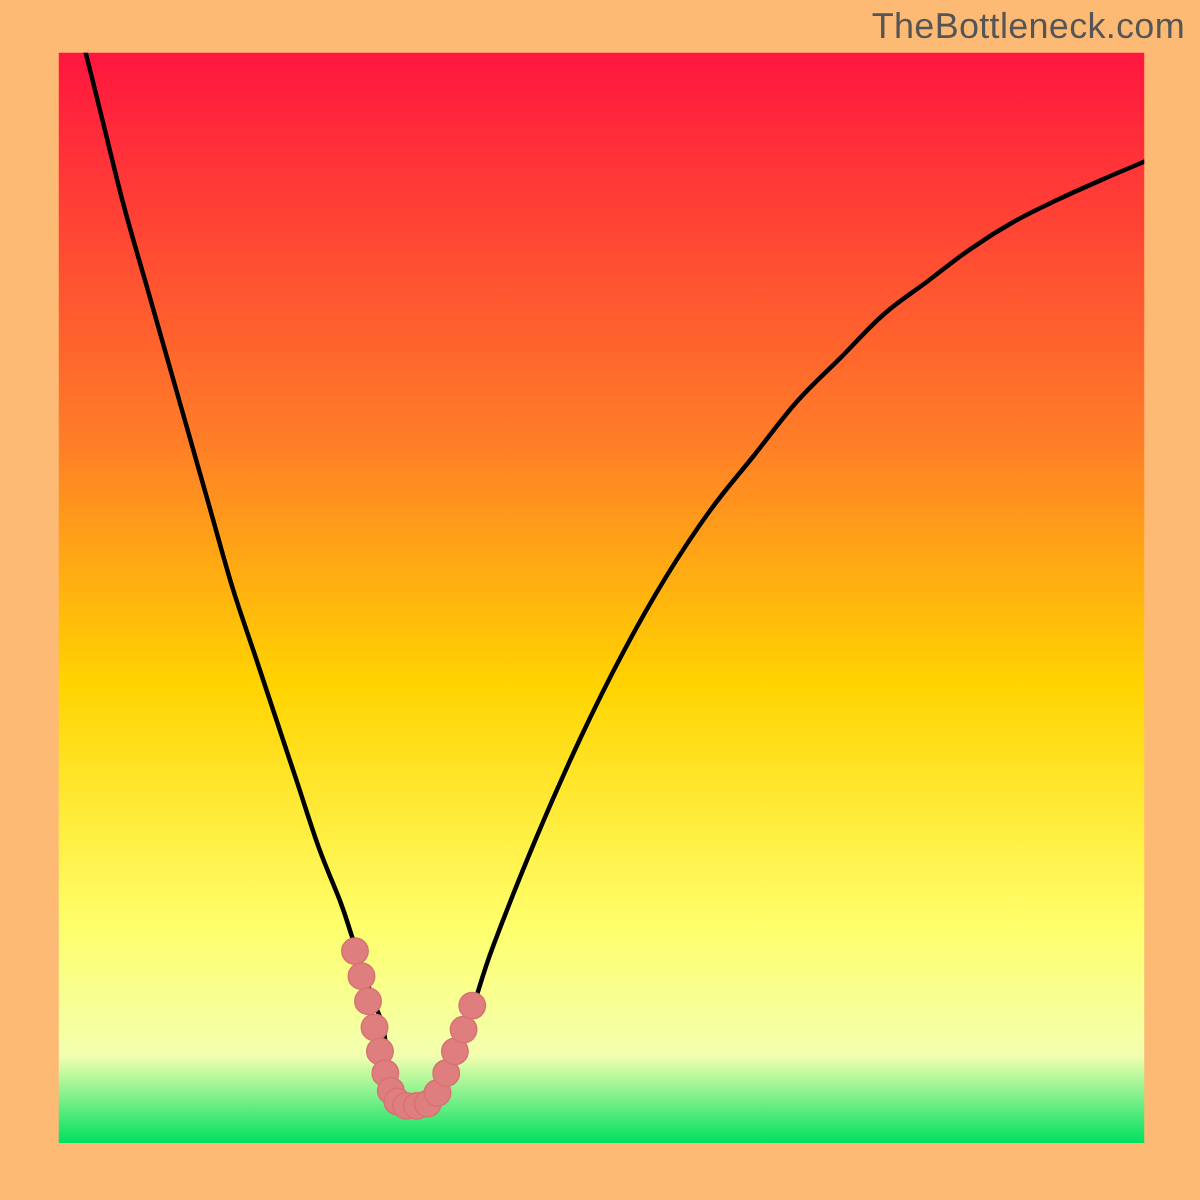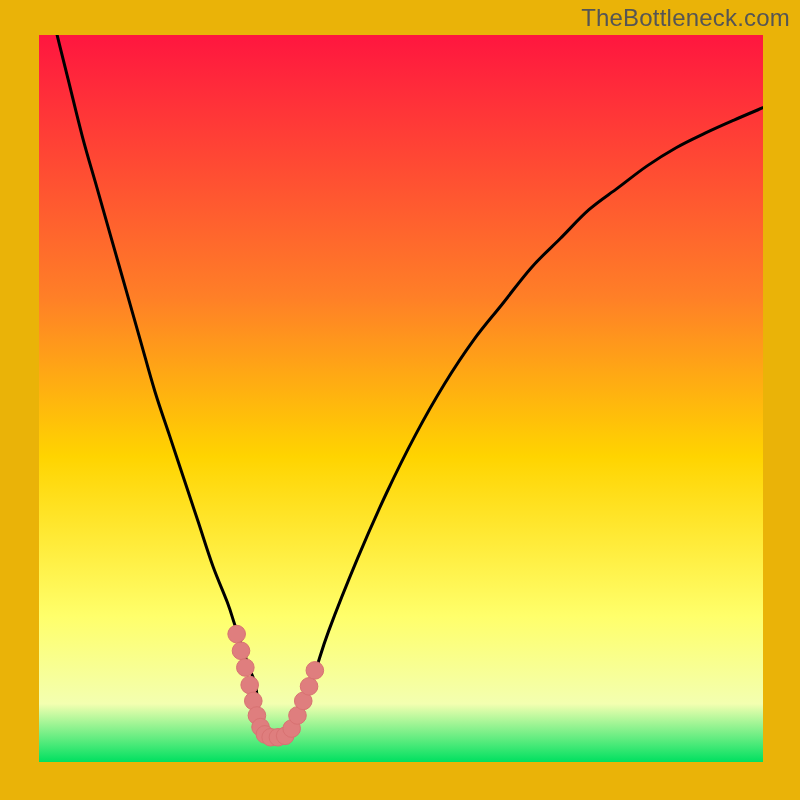--- a/index.html
+++ b/index.html
@@ -10,21 +10,21 @@
     background: #000;
     overflow: hidden;
     font-family: Arial, Helvetica, sans-serif;
   }
   .frame {
     position: absolute;
     left: 0;
     top: 0;
     width: 800px;
     height: 800px;
-    background: #eab308;
+    background: #fdba74;
   }
   .watermark {
     position: absolute;
     top: 4px;
     right: 10px;
     color: #555;
     font-size: 24px;
     font-weight: 500;
     letter-spacing: 0.2px;
     user-select: none;

